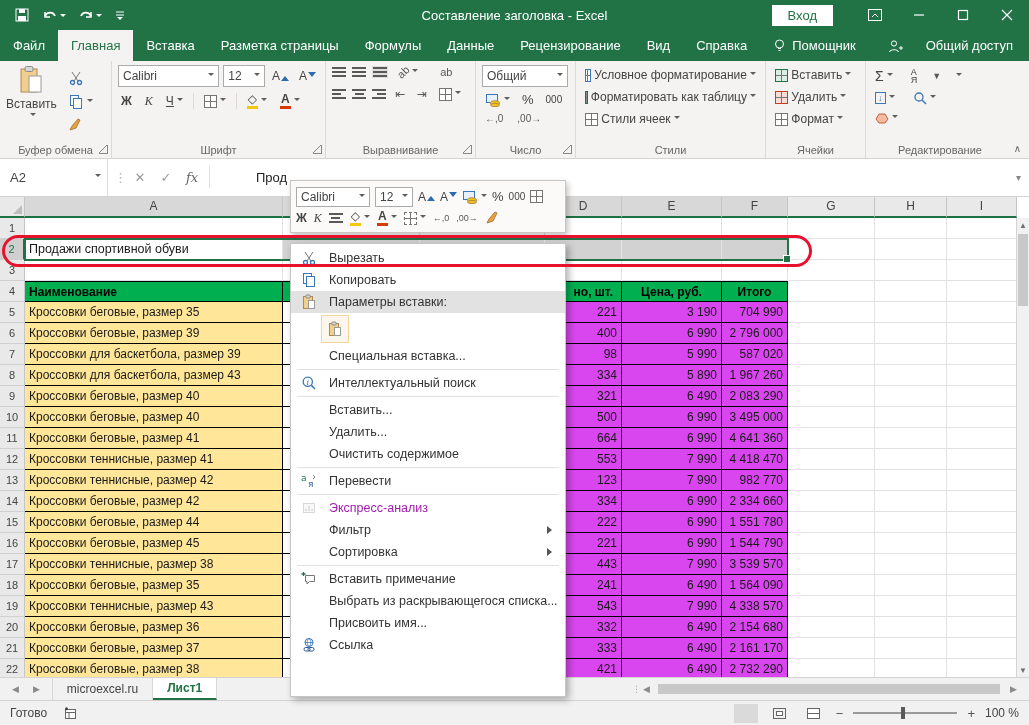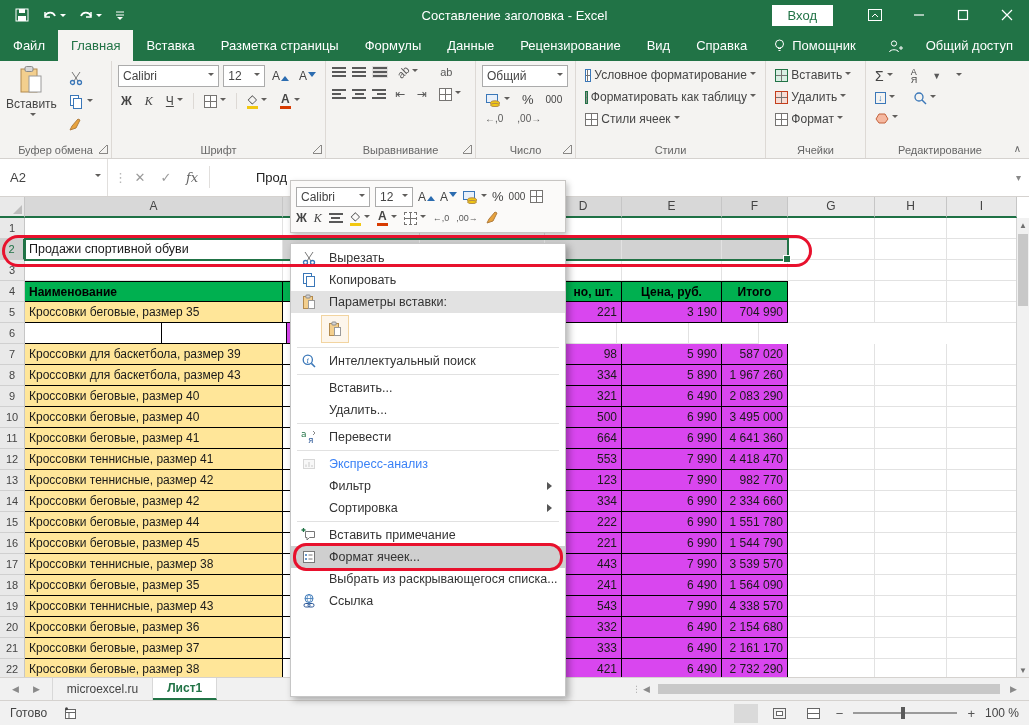--- a/index.html
+++ b/index.html
@@ -121,21 +121,21 @@
   .mrow{display:flex;align-items:center;gap:5px}
   .mbtn{display:inline-flex;align-items:center;cursor:default}
   
   .ctxmenu{position:absolute;left:290px;top:243px;width:276px;height:454px;background:#fff;border:1px solid #c6c6c6;
            box-shadow:3px 3px 7px rgba(0,0,0,.3);z-index:45;box-sizing:border-box;padding:3px 0;font-size:12.5px;color:#333}
   .mi{height:22px;display:flex;align-items:center;position:relative;padding-left:6px;cursor:default}
   .mi .mi-ic{width:24px;display:flex;align-items:center;justify-content:center}
   .mi .mi-label{padding-left:8px;white-space:nowrap}
   .mi.hl{background:#e2e2e2}
   .mi.hl2{background:#cfcfcf}
-  .mi.dis{color:#3b82f6}
+  .mi.dis{color:#a21caf}
   .mi .subarr{position:absolute;right:9px;width:0;height:0;border:4px solid transparent;border-left:5px solid #555}
   .msep{height:1px;background:#e1e1e1;margin:2px 6px}
   .pasterow{height:32px;display:flex;align-items:center;padding-left:30px}
   .pastebtn{width:26px;height:26px;display:flex;align-items:center;justify-content:center;border:1px solid #f2d4a0;background:#fdf6ec}
   .ring2{position:absolute;left:2px;right:2px;top:-3px;bottom:-3px;border:3px solid #e8112d;border-radius:13px;pointer-events:none}
   
   .oval1{position:absolute;left:2px;top:235px;width:810px;height:32px;border:3px solid #e8112d;border-radius:16px;
          pointer-events:none;z-index:50;box-sizing:border-box}
   svg{display:block}
 </style>
@@ -574,20 +574,21 @@
         <div class="cell tbw" style="width: 125px;"></div>
         <div class="cell ncell" style="width: 77px;">221</div>
         <div class="cell ncell" style="width: 100px;">3 190</div>
         <div class="cell ncell" style="width: 66px;">704 990</div>
         <div class="cell" style="width: 87px;"></div>
         <div class="cell" style="width: 72px;"></div>
         <div class="cell" style="width: 70px;"></div>
       </div>
       <div class="grow">
         <div class="gut">6</div>
+        <div class="cell ycell" style="width: 258px;">Кроссовки беговые, размер 39</div>
         <div class="cell tbw" style="width: 137px;"></div>
         <div class="cell tbw" style="width: 125px;"></div>
         <div class="cell ncell" style="width: 77px;">400</div>
         <div class="cell ncell" style="width: 100px;">6 990</div>
         <div class="cell ncell" style="width: 66px;">2 796 000</div>
         <div class="cell" style="width: 87px;"></div>
         <div class="cell" style="width: 72px;"></div>
         <div class="cell" style="width: 70px;"></div>
       </div>
       <div class="grow">
@@ -938,39 +939,47 @@
       <span class="pastebtn">
         <span>
           <svg width="16" height="16" viewBox="0 0 16 16">
             <rect x="2.5" y="2.5" width="9" height="12" fill="#f3cf8e" stroke="#b28a4e"></rect>
             <rect x="4.8" y="1" width="4.4" height="3" rx="1" fill="#d8d8d8" stroke="#8a8a8a"></rect>
             <rect x="7.5" y="6.5" width="6" height="8" fill="#fff" stroke="#9a9a9a"></rect>
           </svg>
         </span>
       </span>
     </div>
+    <div class="mi">
+      <span class="mi-ic"></span>
+      <span class="mi-label">Специальная вставка...</span>
+    </div>
     <div class="msep"></div>
     <div class="mi">
       <span class="mi-ic">
         <svg width="16" height="16" viewBox="0 0 16 16">
           <circle cx="6.8" cy="6.8" r="4.6" fill="none" stroke="#3a77b8" stroke-width="1.3"></circle>
           <path d="M10.4 10.4L14 14" stroke="#3a77b8" stroke-width="1.5"></path>
           <text x="5.4" y="9.6" font-size="8" fill="#3a77b8" font-family="DejaVu Serif" font-style="italic">i</text>
         </svg>
       </span>
       <span class="mi-label">Интеллектуальный поиск</span>
     </div>
     <div class="msep"></div>
     <div class="mi">
       <span class="mi-ic"></span>
       <span class="mi-label">Вставить...</span>
     </div>
     <div class="mi">
       <span class="mi-ic"></span>
       <span class="mi-label">Удалить...</span>
+    </div>
+    <div class="mi">
+      <span class="mi-ic"></span>
+      <span class="mi-label">Очистить содержимое</span>
     </div>
     <div class="msep"></div>
     <div class="mi">
       <span class="mi-ic">
         <svg width="16" height="16" viewBox="0 0 16 16">
           <text x="0" y="8" font-size="9" fill="#217346" font-family="DejaVu Sans">а</text>
           <text x="7" y="14" font-size="9" fill="#2b5797" font-family="DejaVu Sans">я</text>
           <path d="M12 2l2 2-2 2" fill="none" stroke="#8a8a8a"></path>
         </svg>
       </span>
@@ -999,35 +1008,27 @@
     <div class="msep"></div>
     <div class="mi">
       <span class="mi-ic">
         <svg width="16" height="16" viewBox="0 0 16 16">
           <path d="M4.5 4.5h9v6h-5L6 13v-2.5H4.5z" fill="#fff" stroke="#777"></path>
           <path d="M2.5 1v4M.5 3h4" stroke="#217346" stroke-width="1.3"></path>
         </svg>
       </span>
       <span class="mi-label">Вставить примечание</span>
     </div>
-    <div class="mi hl2">
-      <span class="mi-ic">
-        <svg width="16" height="16" viewBox="0 0 16 16">
-          <rect x="2.5" y="2.5" width="11" height="11" fill="#fff" stroke="#777"></rect>
-          <circle cx="5" cy="6" r="1" fill="#3a77b8"></circle>
-          <circle cx="5" cy="10" r="1" fill="#3a77b8"></circle>
-          <path d="M7.5 6h4M7.5 10h4" stroke="#777"></path>
-        </svg>
-      </span>
-      <span class="mi-label">Формат ячеек...</span>
-      <span class="ring2"></span>
-    </div>
     <div class="mi">
       <span class="mi-ic"></span>
       <span class="mi-label">Выбрать из раскрывающегося списка...</span>
+    </div>
+    <div class="mi">
+      <span class="mi-ic"></span>
+      <span class="mi-label">Присвоить имя...</span>
     </div>
     <div class="mi">
       <span class="mi-ic">
         <svg width="16" height="16" viewBox="0 0 16 16">
           <circle cx="8" cy="5.5" r="4" fill="none" stroke="#3a77b8"></circle>
           <path d="M4 5.5h8M8 1.5c-2.5 2.5-2.5 5.5 0 8 2.5-2.5 2.5-5.5 0-8z" fill="none" stroke="#3a77b8" stroke-width=".8"></path>
           <rect x="3" y="10.5" width="6" height="3.5" rx="1.7" fill="none" stroke="#2b5797"></rect>
           <rect x="7" y="10.5" width="6" height="3.5" rx="1.7" fill="none" stroke="#2b5797"></rect>
         </svg>
       </span>

